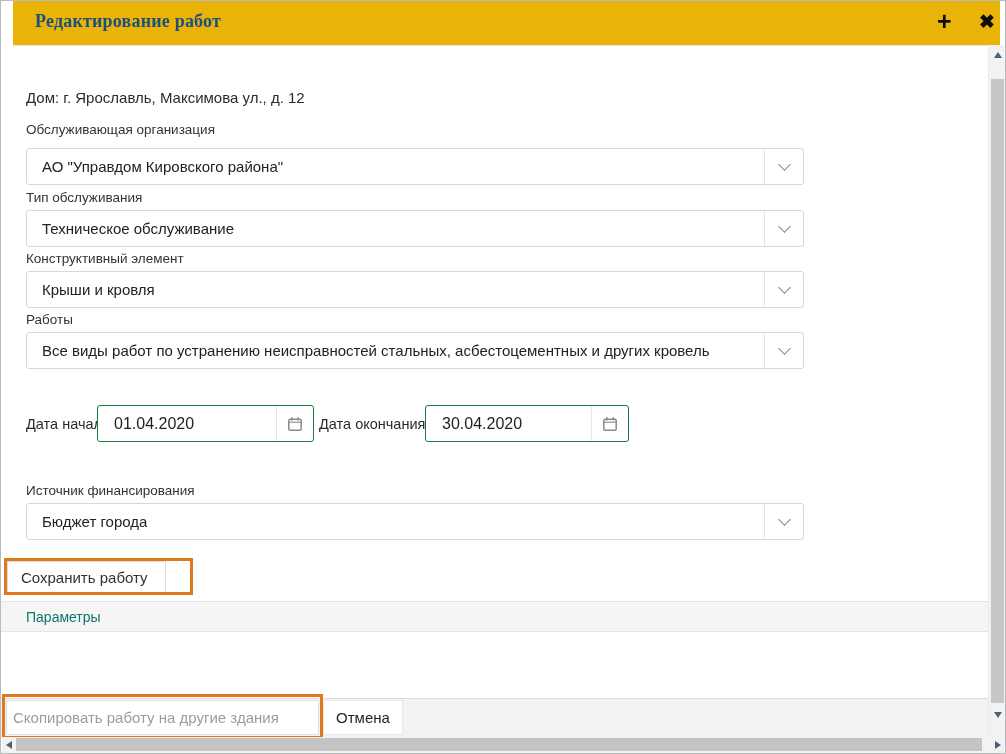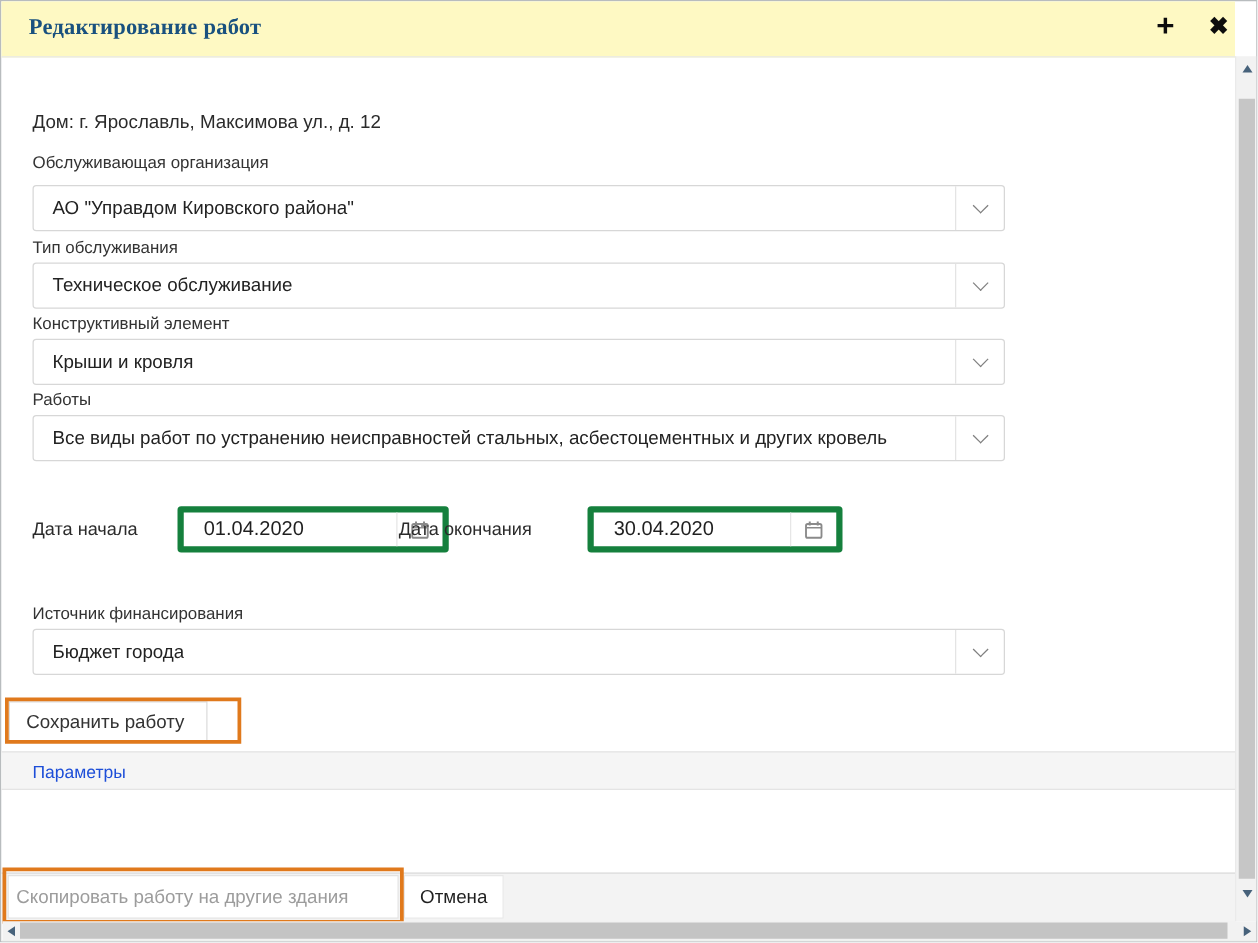--- a/index.html
+++ b/index.html
@@ -2,49 +2,49 @@
 <html lang="ru"><head>
 <meta charset="utf-8">
 <style>
   html,body{margin:0;padding:0;background:#fff;}
   .dialog{
     position:relative;width:1006px;height:754px;box-sizing:border-box;
     background:#ffffff;border:1px solid #b8bcbe;overflow:hidden;
     font-family:"Liberation Sans",sans-serif;color:#222;
   }
   
-  .header{position:absolute;left:0;top:0;width:987px;height:44px;background:#fef9c3;border-bottom:1px solid #e6e8ea;}
+  .header{position:absolute;left:12px;top:0;width:987px;height:44px;background:#eab308;border-bottom:1px solid #e6e8ea;}
   .title{position:absolute;left:22px;top:10px;font-family:"Liberation Serif",serif;font-weight:700;font-size:18px;color:#19517F;letter-spacing:.2px;}
   .hdr-icon{position:absolute;color:#0d0d0d;font-weight:900;cursor:pointer;line-height:1;}
   .hdr-plus{left:924px;top:8px;font-size:25px;}
   .hdr-close{left:966px;top:11px;font-size:19px;}
   
   .text-line{position:absolute;left:25px;width:950px;font-size:15px;color:#2b2b2b;white-space:nowrap;}
   .line1{top:50px;}
   .line2{top:88px;}
   
   .fld-label{position:absolute;left:25px;font-size:13.5px;color:#333;}
   .sel{position:absolute;left:25px;width:778px;height:37px;box-sizing:border-box;background:#fff;
        border:1px solid #d7d7d7;border-radius:3px;display:flex;align-items:center;cursor:pointer;}
   .sel-val{padding-left:15px;font-size:15px;color:#222;white-space:nowrap;overflow:hidden;max-width:720px;}
   .sel-chev{position:absolute;right:0;top:0;bottom:0;width:38px;border-left:1px solid #e4e4e4;
             display:flex;align-items:center;justify-content:center;}
   .chev{width:8px;height:8px;border-right:1.7px solid #7f7f7f;border-bottom:1.7px solid #7f7f7f;
         transform:rotate(45deg);margin-top:-4px;}
   .date-label{position:absolute;font-size:14.5px;color:#2b2b2b;}
   .date-input{position:absolute;top:404px;height:37px;box-sizing:border-box;background:#fff;
-              border:5px solid #15803d;border-radius:3px;display:flex;align-items:stretch;cursor:text;margin-left:45px;}
+              border:1px solid #15803d;border-radius:3px;display:flex;align-items:stretch;cursor:text;}
   .date-val{flex:1;display:flex;align-items:center;padding-left:16px;font-size:16px;color:#1f1f1f;}
   .cal-cell{width:36px;border-left:1px solid #e6e6e6;display:flex;align-items:center;justify-content:center;cursor:pointer;}
   
   .btn{box-sizing:border-box;background:#fff;display:flex;align-items:center;font-size:15px;cursor:pointer;}
   .btn-save{position:absolute;left:6px;top:560px;width:159px;height:32px;border:1px solid #dcdcdc;padding-left:13px;color:#333;}
   .params-bar{position:absolute;left:0;top:600px;width:988px;height:31px;box-sizing:border-box;background:#f5f5f5;
               border-top:1px solid #e4e4e4;border-bottom:1px solid #e4e4e4;display:flex;align-items:center;
-              padding-left:25px;font-size:14px;color:#1d4ed8;}
+              padding-left:25px;font-size:14px;color:#0f766e;}
   .footer{position:absolute;left:0;top:697px;width:988px;height:39px;background:#f3f3f3;border-top:1px solid #dcdcdc;}
   .btn-copy{position:absolute;left:5px;top:699px;width:313px;height:35px;border:1px solid #e2e2e2;padding-left:6px;color:#9C9C9C;}
   .btn-cancel{position:absolute;left:322px;top:699px;width:80px;height:35px;border:1px solid #e8e8e8;justify-content:center;color:#1f1f1f;}
   .annot{position:absolute;box-sizing:border-box;border:3px solid #E0791C;pointer-events:none;}
   .annot-save{left:3px;top:557px;width:189px;height:37px;}
   .annot-copy{left:1px;top:693px;width:321px;height:45px;}
   
   .vscroll{position:absolute;left:987px;top:44px;width:17px;height:692px;background:#f2f2f2;border-left:1px solid #eaeaea;}
   .vs-thumb{position:absolute;left:2px;top:34px;width:13px;height:624px;background:#c6c6c6;cursor:grab;}
   .vs-btn{position:absolute;left:0;width:17px;height:16px;display:flex;align-items:center;justify-content:center;cursor:pointer;}

